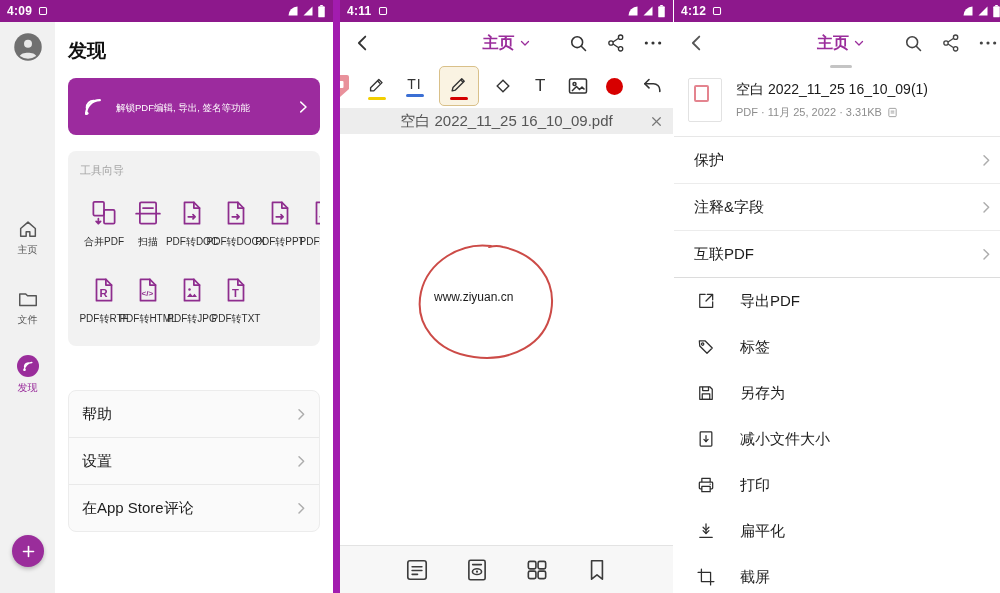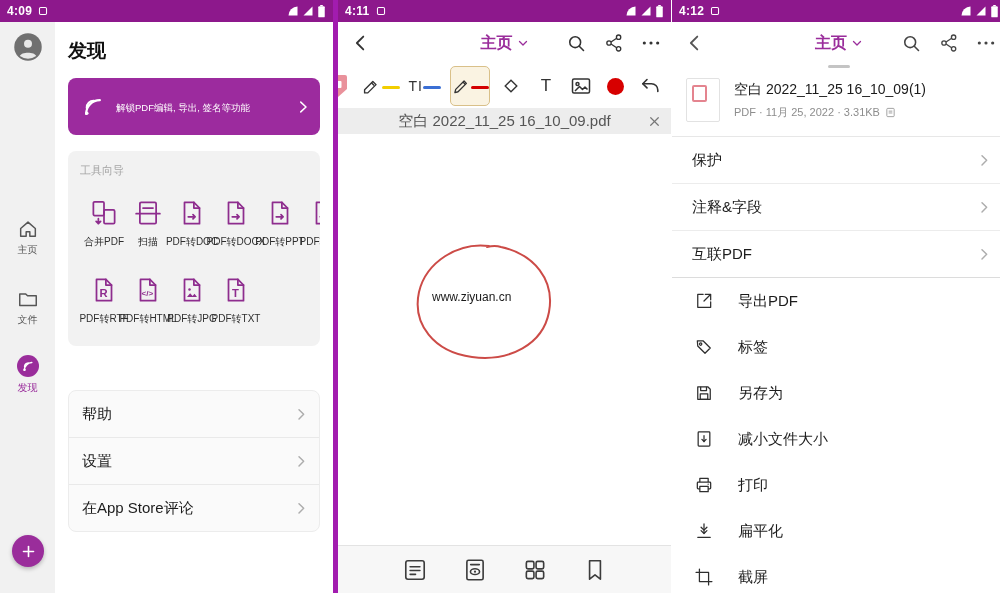--- a/index.html
+++ b/index.html
@@ -1,19 +1,19 @@
 <!DOCTYPE html>
 <html><head>
 <meta charset="utf-8">
 <style>
   html,body{margin:0;padding:0;}
   body{width:1000px;height:593px;display:flex;background:#fff;font-family:"Liberation Sans","DejaVu Sans",sans-serif;}
   .panel{position:relative;height:593px;overflow:hidden;background:#fff;flex:0 0 auto;}
   #panel-left{width:333px;}
-  #panel-middle{width:333px;border-left:5px solid #a21caf;text-align:center;}
+  #panel-middle{width:333px;border-left:7px solid #a21caf;text-align:center;}
   #panel-right{width:334px;border-left:1px solid #fff;}
 
   
   .statusbar{height:22px;background:#8D188C;color:#fff;display:flex;align-items:center;padding:0 7px;font-size:12px;}
   .sb-time{font-weight:bold;letter-spacing:.3px;}
   .sb-app{margin-left:6px;}
   .sb-right{margin-left:auto;display:flex;align-items:center;gap:3px;}
 
   
   .l-sidebar{position:absolute;left:0;top:22px;bottom:0;width:55px;background:#F1F1F1;}
@@ -38,21 +38,21 @@
   .push-right{margin-left:auto;}
 
   
   .navbar{height:42px;display:flex;align-items:center;position:relative;background:#fff;}
   .nav-back{position:absolute;left:8px;top:0;height:42px;display:flex;align-items:center;padding:0 4px;}
   .nav-center{position:absolute;left:0;right:0;top:0;height:42px;display:flex;align-items:center;justify-content:center;gap:4px;color:#9A2D9B;font-size:16px;font-weight:bold;}
   .nav-right{position:absolute;right:10px;top:0;height:42px;display:flex;align-items:center;gap:17px;}
 
   
   .annotbar{height:44px;display:flex;align-items:center;padding:0 8px 0 0;justify-content:space-between;background:#fff;}
-  .annot-item{display:flex;flex-direction:row;align-items:center;justify-content:center;min-width:26px;}
+  .annot-item{display:flex;flex-direction:column;align-items:center;justify-content:center;min-width:26px;}
   .annot-cut{margin-left:-13px;}
   .annot-sel{width:38px;height:38px;background:#FAF3E2;border:1px solid #D9C089;border-radius:5px;}
   .ubar{width:18px;height:3px;border-radius:2px;margin-top:2px;}
   .ubar.yellow{background:#F2CE00;}
   .ubar.blue{background:#3B6FD4;}
   .ubar.red{background:#D40000;}
   .ti-glyph{font-size:14px;color:#333;letter-spacing:1px;}
   .t-glyph{font-size:17px;color:#333;}
   .red-dot{width:17px;height:17px;border-radius:50%;background:#D70000;}
   .tabbar{height:26px;background:#EDEDED;display:flex;align-items:center;justify-content:center;position:relative;}

